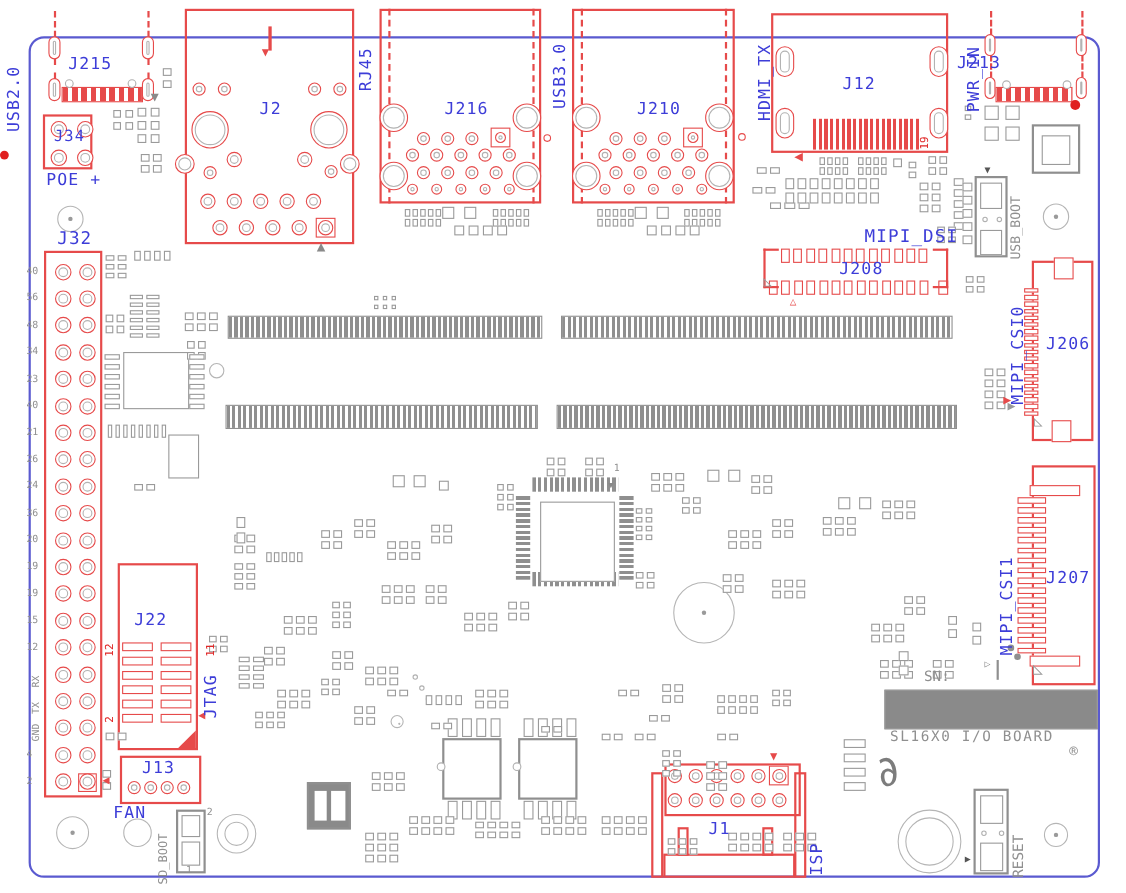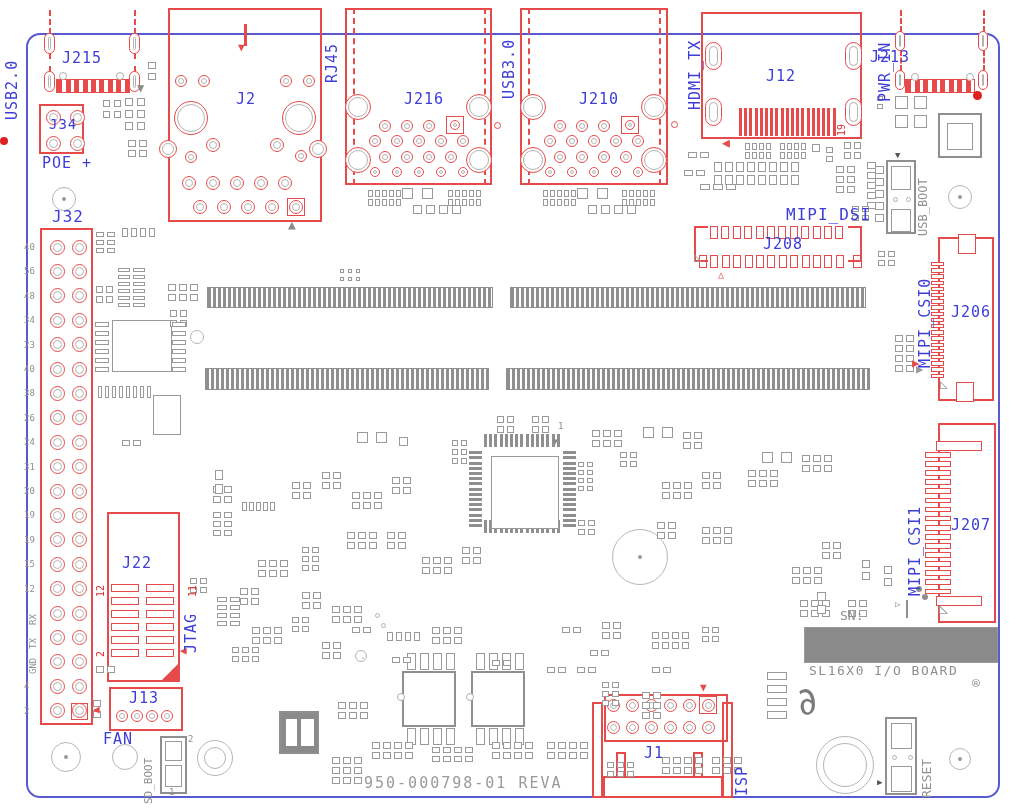--- a/index.html
+++ b/index.html
@@ -85,21 +85,20 @@
   <div class="abs rl vt" style="left:95px;top:644px;height:13px">2</div>
   <div class="abs rl vt" style="left:187px;top:580px;height:17px">11</div>
   <div class="abs bl vt" style="left:182px;top:599px;height:54px">JTAG</div>
   <div class="abs bl" style="left:129px;top:689px">J13</div>
   <div class="abs bl" style="left:103px;top:730px">FAN</div>
   <div class="abs gl vt" style="left:142px;top:740px;height:64px;font-size:11px">SD_BOOT</div>
   <div class="abs gl gl9" style="left:188px;top:734px">2</div>
   <div class="abs gl gl9" style="left:169px;top:787px">1</div>
   <div class="abs bl" style="left:644px;top:744px">J1</div>
   <div class="abs bl vt" style="left:733px;top:750px;height:46px">ISP</div>
-  <div class="abs gl" style="left:364px;top:774px;font-size:15px;letter-spacing:2px;color:#9a9a9a">950-000798-01 REVA</div>
   <div class="abs gl" style="left:840px;top:608px">SN:</div>
   <div class="abs gl" style="left:809px;top:663px;letter-spacing:1.5px">SL16X0 I/O BOARD</div>
   <div class="abs logoMark" style="left:797px;top:679px">∂</div>
   <div class="abs gl" style="left:972px;top:676px">®</div>
   <div class="abs gl vt" style="left:919px;top:738px;height:60px">RESET</div>
   <div class="abs gl gl9" style="left:558px;top:421px">1</div>
 <div class="rr" style="left: 168px; top: 8px; width: 154px; height: 214px;"></div>
     <div class="rr" style="left: 345px; top: 8px; width: 147px; height: 177px;"></div>
     <div class="rr" style="left: 520px; top: 8px; width: 148px; height: 177px;"></div>
     <div class="rr" style="left: 701px; top: 12px; width: 161px; height: 127px;"></div>
@@ -303,30 +302,30 @@
     <div class="crc" style="left: 71.5px; top: 312.7px; width: 15px; height: 15px;"></div>
     <div class="abs gl gl9" style="left: 24px; top: 315.2px;">34</div>
     <div class="crc" style="left: 49.5px; top: 337.1px; width: 15px; height: 15px;"></div>
     <div class="crc" style="left: 71.5px; top: 337.1px; width: 15px; height: 15px;"></div>
     <div class="abs gl gl9" style="left: 24px; top: 339.6px;">23</div>
     <div class="crc" style="left: 49.5px; top: 361.5px; width: 15px; height: 15px;"></div>
     <div class="crc" style="left: 71.5px; top: 361.5px; width: 15px; height: 15px;"></div>
     <div class="abs gl gl9" style="left: 24px; top: 364px;">40</div>
     <div class="crc" style="left: 49.5px; top: 385.9px; width: 15px; height: 15px;"></div>
     <div class="crc" style="left: 71.5px; top: 385.9px; width: 15px; height: 15px;"></div>
-    <div class="abs gl gl9" style="left: 24px; top: 388.4px;">38</div>
+    <div class="abs gl gl9" style="left: 24px; top: 388.4px;">21</div>
     <div class="crc" style="left: 49.5px; top: 410.3px; width: 15px; height: 15px;"></div>
     <div class="crc" style="left: 71.5px; top: 410.3px; width: 15px; height: 15px;"></div>
     <div class="abs gl gl9" style="left: 24px; top: 412.8px;">26</div>
     <div class="crc" style="left: 49.5px; top: 434.7px; width: 15px; height: 15px;"></div>
     <div class="crc" style="left: 71.5px; top: 434.7px; width: 15px; height: 15px;"></div>
     <div class="abs gl gl9" style="left: 24px; top: 437.2px;">24</div>
     <div class="crc" style="left: 49.5px; top: 459.1px; width: 15px; height: 15px;"></div>
     <div class="crc" style="left: 71.5px; top: 459.1px; width: 15px; height: 15px;"></div>
-    <div class="abs gl gl9" style="left: 24px; top: 461.6px;">31</div>
+    <div class="abs gl gl9" style="left: 24px; top: 461.6px;">36</div>
     <div class="crc" style="left: 49.5px; top: 483.5px; width: 15px; height: 15px;"></div>
     <div class="crc" style="left: 71.5px; top: 483.5px; width: 15px; height: 15px;"></div>
     <div class="abs gl gl9" style="left: 24px; top: 486px;">20</div>
     <div class="crc" style="left: 49.5px; top: 507.9px; width: 15px; height: 15px;"></div>
     <div class="crc" style="left: 71.5px; top: 507.9px; width: 15px; height: 15px;"></div>
     <div class="abs gl gl9" style="left: 24px; top: 510.4px;">19</div>
     <div class="crc" style="left: 49.5px; top: 532.3px; width: 15px; height: 15px;"></div>
     <div class="crc" style="left: 71.5px; top: 532.3px; width: 15px; height: 15px;"></div>
     <div class="abs gl gl9" style="left: 24px; top: 534.8px;">19</div>
     <div class="crc" style="left: 49.5px; top: 556.7px; width: 15px; height: 15px;"></div>

